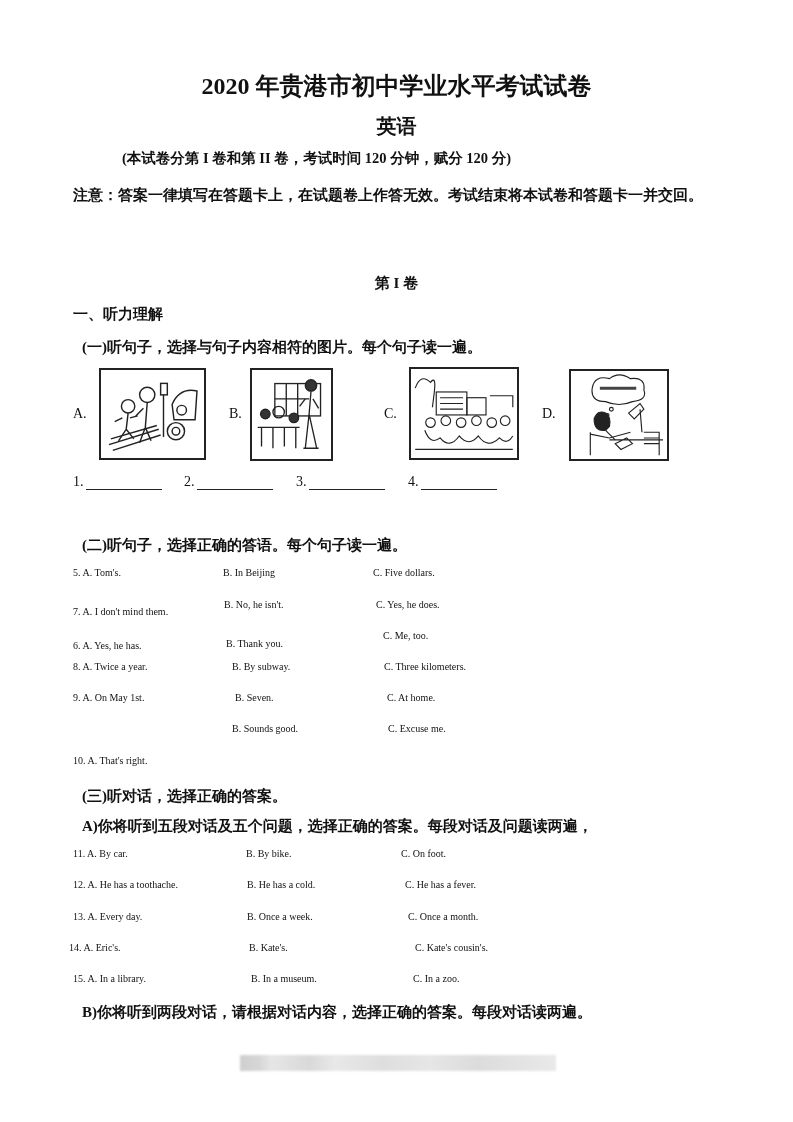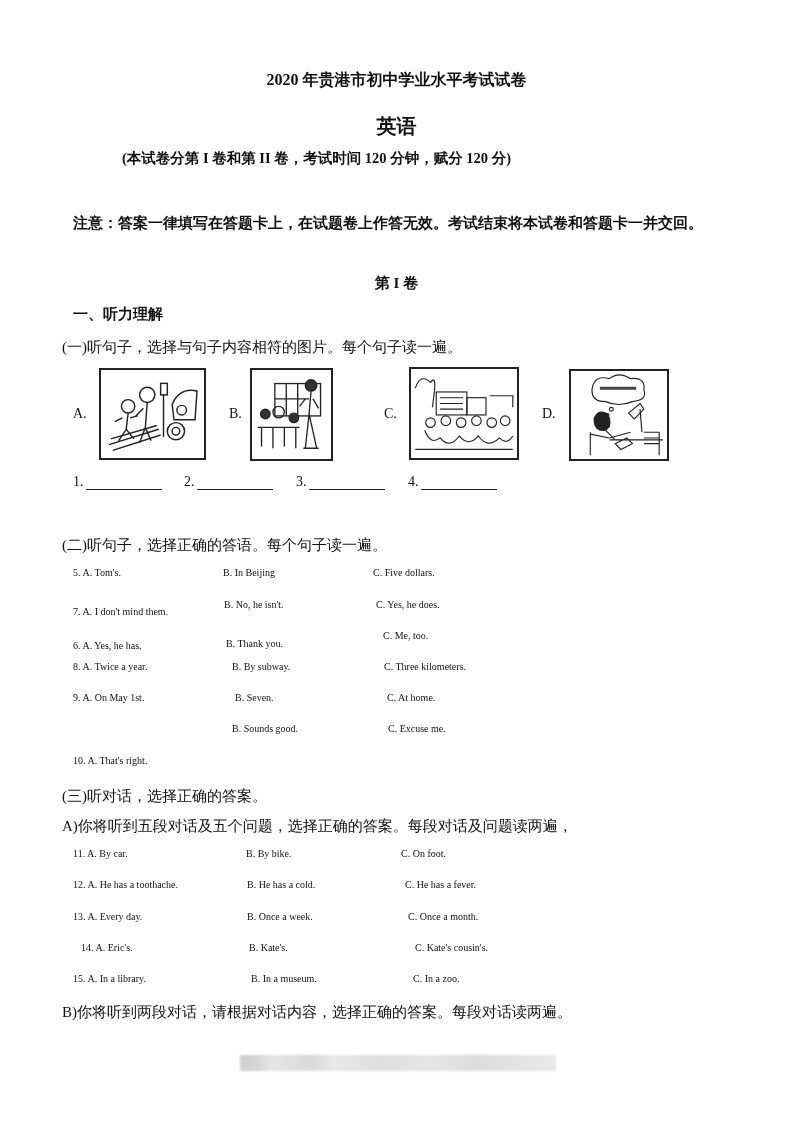--- a/index.html
+++ b/index.html
@@ -1,27 +1,27 @@
 <!DOCTYPE html>
 <html><head>
   <meta charset="utf-8">
   <style>
     html, body { margin: 0; padding: 0; background: #ffffff; }
     body {
       width: 793px; height: 1122px; position: relative; overflow: hidden;
       font-family: "Liberation Serif", "DejaVu Serif", serif; color: #111;
     }
     .abs { position: absolute; white-space: nowrap; }
-    .title { left: 0; width: 793px; text-align: center; top: 70px; font-size: 16px; font-weight: bold; }
+    .title { left: 0; width: 793px; text-align: center; top: 70px; font-size: 24px; font-weight: bold; }
     .subject { left: 0; width: 793px; text-align: center; top: 113px; font-size: 20px; font-weight: bold; }
     .info { left: 0; width: 633px; text-align: center; top: 149px; font-size: 14.5px; font-weight: bold; }
-    .notice { left: 73px; top: 180px; width: 650px; font-size: 15px; font-weight: bold; white-space: normal; line-height: 31px; margin-top: 28px; }
+    .notice { left: 73px; top: 180px; width: 650px; font-size: 15px; font-weight: bold; white-space: normal; line-height: 31px; }
     .part { left: 0; width: 793px; text-align: center; top: 274px; font-size: 15px; font-weight: bold; }
     .h1 { left: 73px; top: 305px; font-size: 15px; font-weight: bold; }
-    .h2 { left: 62px; font-size: 15px; font-weight: normal; }
+    .h2 { left: 82px; font-size: 15px; font-weight: bold; }
     .opt-label { font-size: 14px; }
     .pic {
       position: absolute; border: 2px solid #222; background: #fff; box-sizing: border-box; overflow: hidden;
     }
     .pic svg { width: 100%; height: 100%; display: block; }
     .blank-row { top: 474px; font-size: 14px; }
     .blank { display: inline-block; width: 76px; border-bottom: 1px solid #222; height: 14px; margin-left: 2px; vertical-align: bottom; }
     .q { font-size: 10px; }
     .footer-blur {
       position: absolute; left: 240px; top: 1055px; width: 316px; height: 16px;
@@ -153,21 +153,21 @@
 <div class="abs q" style="left:401px; top:848px;">C. On foot.</div>
 
 <div class="abs q" style="left:73px; top:879px;"><span>12.</span> <span>A. He has a toothache.</span></div>
 <div class="abs q" style="left:247px; top:879px;">B. He has a cold.</div>
 <div class="abs q" style="left:405px; top:879px;">C. He has a fever.</div>
 
 <div class="abs q" style="left:73px; top:911px;"><span>13.</span> <span>A. Every day.</span></div>
 <div class="abs q" style="left:247px; top:911px;">B. Once a week.</div>
 <div class="abs q" style="left:408px; top:911px;">C. Once a month.</div>
 
-<div class="abs q" style="left:81px; top:942px;"><span>14.</span> <span>A. Eric's.</span></div>
+<div class="abs q" style="left:69px; top:942px;"><span>14.</span> <span>A. Eric's.</span></div>
 <div class="abs q" style="left:249px; top:942px;">B. Kate's.</div>
 <div class="abs q" style="left:415px; top:942px;">C. Kate's cousin's.</div>
 
 <div class="abs q" style="left:73px; top:973px;"><span>15.</span> <span>A. In a library.</span></div>
 <div class="abs q" style="left:251px; top:973px;">B. In a museum.</div>
 <div class="abs q" style="left:413px; top:973px;">C. In a zoo.</div>
 
 <div class="abs h2" style="top:1003px;">B)你将听到两段对话，请根据对话内容，选择正确的答案。每段对话读两遍。</div>
 
 <div class="footer-blur"></div>

